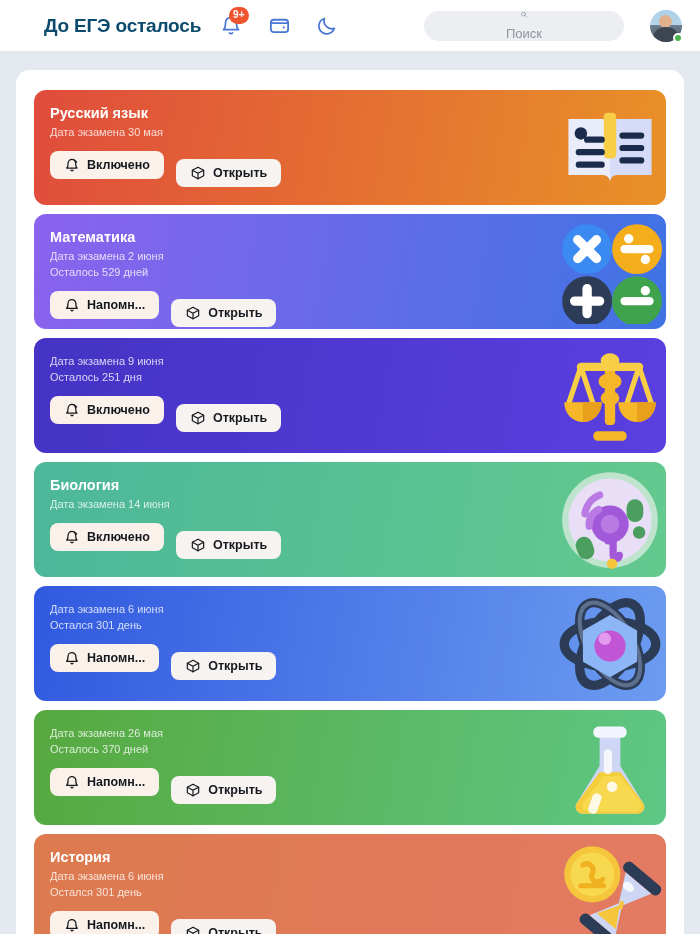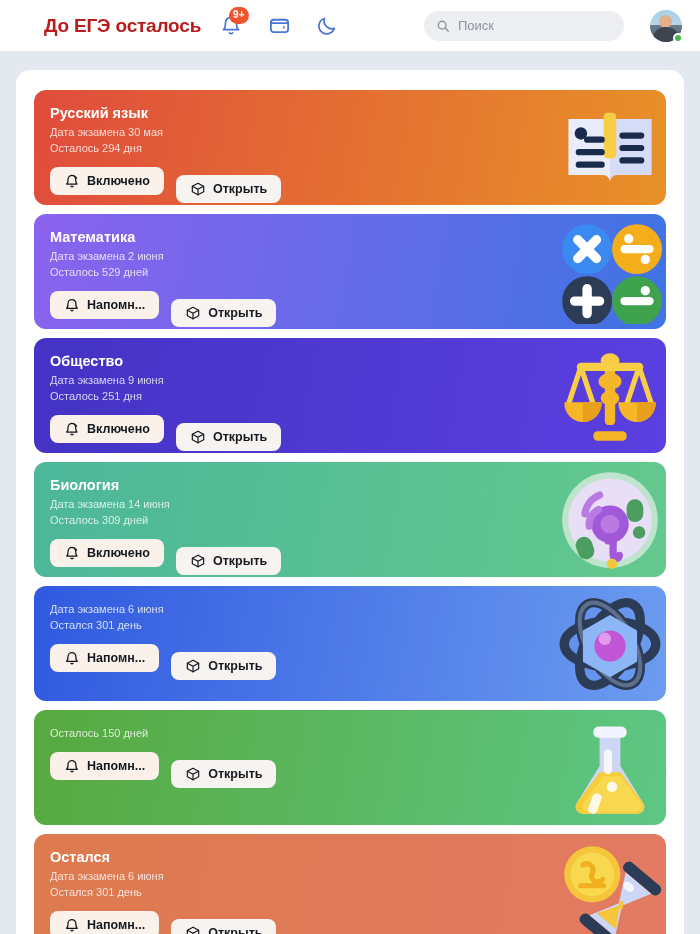--- a/index.html
+++ b/index.html
@@ -16,21 +16,21 @@
     height: 51px;
     background: #ffffff;
     display: flex;
     align-items: center;
     padding: 0 18px 0 44px;
     gap: 0;
   }
   .app-title {
     font-size: 19px;
     font-weight: bold;
-    color: #b91c1c;
+    color: #0c4a6e;
     letter-spacing: -0.2px;
     white-space: nowrap;
   }
   .topbar-icons {
     display: flex;
     align-items: center;
     gap: 24px;
     margin-left: 18px;
   }
   .ticon {
@@ -54,20 +54,21 @@
   }
   .search-box {
     margin-left: auto;
     width: 200px; height: 30px;
     background: #eceef2;
     border-radius: 15px;
     display: flex; align-items: center;
     padding: 0 12px;
     gap: 8px;
     cursor: text;
+    flex-direction: column;
   }
   .search-ph { color: #8e949e; font-size: 13px; }
   .avatar-wrap {
     position: relative;
     margin-left: 26px;
     width: 32px; height: 32px;
     cursor: pointer;
   }
   .avatar {
     width: 32px; height: 32px;
@@ -209,21 +210,20 @@
     <div class="avatar"></div>
     <div class="online-dot"></div>
   </div>
 </div>
 
 <div class="panel">
   <div class="cards" id="cards">
       <div class="card" style="background: linear-gradient(100deg, rgb(224, 76, 60) 0%, rgb(232, 145, 40) 100%);">
         <div class="card-title">Русский язык</div>
      <div class="card-sub">Дата экзамена 30 мая</div>
-     <div class="card-sub">Осталось 294 дня</div>
      <div class="card-actions">
        <button class="btn">
          <svg width="16" height="16" viewBox="0 0 24 24" fill="none" stroke="#15191f" stroke-width="1.9" stroke-linecap="round" stroke-linejoin="round">
               <path d="M17.5 9.6c0-3.3-2.5-5.9-5.7-5.9S6.1 6.3 6.1 9.6c0 5.6-2 7-2 7h15.4s-2-1.4-2-7"></path>
               <path d="M13.6 19.7a1.9 1.9 0 0 1-3.2 0"></path>
               <path d="M15.5 4.3l3.4 3.2"></path>
             </svg>
          <span>Включено</span>
        </button>
        <button class="btn btn-open">
@@ -284,21 +284,20 @@
             </g>
             <circle cx="76" cy="78" r="24" fill="#3fa34d"></circle>
             <g stroke="#fff" stroke-width="8" stroke-linecap="round">
               <path d="M64 78h24"></path>
             </g>
             <circle cx="84" cy="68" r="4.5" fill="#fff"></circle>
           </svg>
         </div>
       </div>
       <div class="card" style="background: linear-gradient(100deg, rgb(68, 51, 196) 0%, rgb(91, 63, 224) 100%);">
-        <div class="card-title">Общество</div>
      <div class="card-sub">Дата экзамена 9 июня</div>
      <div class="card-sub">Осталось 251 дня</div>
      <div class="card-actions">
        <button class="btn">
          <svg width="16" height="16" viewBox="0 0 24 24" fill="none" stroke="#15191f" stroke-width="1.9" stroke-linecap="round" stroke-linejoin="round">
               <path d="M17.5 9.6c0-3.3-2.5-5.9-5.7-5.9S6.1 6.3 6.1 9.6c0 5.6-2 7-2 7h15.4s-2-1.4-2-7"></path>
               <path d="M13.6 19.7a1.9 1.9 0 0 1-3.2 0"></path>
               <path d="M15.5 4.3l3.4 3.2"></path>
             </svg>
          <span>Включено</span>
@@ -325,21 +324,20 @@
             <ellipse cx="50" cy="16" rx="9" ry="7" fill="#f7ce45"></ellipse>
             <ellipse cx="50" cy="36" rx="11" ry="8" fill="#f5b627"></ellipse>
             <ellipse cx="50" cy="52" rx="9" ry="7" fill="#f5b627"></ellipse>
             <rect x="34" y="84" width="32" height="9" rx="4" fill="#f5b627"></rect>
           </svg>
         </div>
       </div>
       <div class="card" style="background: linear-gradient(100deg, rgb(76, 183, 154) 0%, rgb(99, 201, 141) 100%);">
         <div class="card-title">Биология</div>
      <div class="card-sub">Дата экзамена 14 июня</div>
-     <div class="card-sub">Осталось 309 дней</div>
      <div class="card-actions">
        <button class="btn">
          <svg width="16" height="16" viewBox="0 0 24 24" fill="none" stroke="#15191f" stroke-width="1.9" stroke-linecap="round" stroke-linejoin="round">
               <path d="M17.5 9.6c0-3.3-2.5-5.9-5.7-5.9S6.1 6.3 6.1 9.6c0 5.6-2 7-2 7h15.4s-2-1.4-2-7"></path>
               <path d="M13.6 19.7a1.9 1.9 0 0 1-3.2 0"></path>
               <path d="M15.5 4.3l3.4 3.2"></path>
             </svg>
          <span>Включено</span>
        </button>
        <button class="btn btn-open">
@@ -397,21 +395,22 @@
             <g fill="none" stroke="#5c6f8c" stroke-width="4">
               <ellipse cx="50" cy="50" rx="44" ry="22" transform="rotate(60 50 50)"></ellipse>
             </g>
             <path d="M50 22 76 37v30L50 82 24 67V37z" fill="#8cb6f5"></path>
             <circle cx="50" cy="52" r="15" fill="#c255d6"></circle>
             <circle cx="45" cy="45" r="6" fill="#e29aed"></circle>
           </svg>
         </div>
       </div>
       <div class="card" style="background: linear-gradient(100deg, rgb(87, 169, 63) 0%, rgb(94, 199, 133) 100%);">
-     <div class="card-sub">Осталось 150 дней</div>
+     <div class="card-sub">Дата экзамена 26 мая</div>
+     <div class="card-sub">Осталось 370 дней</div>
      <div class="card-actions">
        <button class="btn">
          <svg width="16" height="16" viewBox="0 0 24 24" fill="none" stroke="#15191f" stroke-width="1.9" stroke-linecap="round" stroke-linejoin="round">
               <path d="M17.8 9.8a5.9 5.9 0 1 0-11.8 0c0 5.8-2.1 7.2-2.1 7.2h16S17.8 15.6 17.8 9.8"></path>
               <path d="M13.6 19.8a1.9 1.9 0 0 1-3.2 0"></path>
             </svg>
          <span>Напомн...</span>
        </button>
        <button class="btn btn-open">
          <svg width="16" height="16" viewBox="0 0 24 24" fill="none" stroke="#15191f" stroke-width="1.8" stroke-linecap="round" stroke-linejoin="round">
@@ -427,21 +426,21 @@
             <path d="M40 54h20l22 30c3 5-1 10-6 10H24c-5 0-9-5-6-10z" fill="#f5cd3a"></path>
             <path d="M44 58h16l20 26c2 4-1 8-5 8H29c-4 0-7-4-5-8z" fill="#f7d84f"></path>
             <rect x="34" y="10" width="32" height="11" rx="5" fill="#f2f5fd"></rect>
             <rect x="44" y="32" width="8" height="24" rx="4" fill="#fff" opacity=".8"></rect>
             <circle cx="52" cy="68" r="5" fill="#fff" opacity=".85"></circle>
             <rect x="31" y="74" width="9" height="20" rx="4" fill="#fff" opacity=".85" transform="rotate(20 35 84)"></rect>
           </svg>
         </div>
       </div>
       <div class="card" style="background: linear-gradient(100deg, rgb(221, 122, 78) 0%, rgb(227, 122, 99) 100%);">
-        <div class="card-title">Остался</div>
+        <div class="card-title">История</div>
      <div class="card-sub">Дата экзамена 6 июня</div>
      <div class="card-sub">Остался 301 день</div>
      <div class="card-actions">
        <button class="btn">
          <svg width="16" height="16" viewBox="0 0 24 24" fill="none" stroke="#15191f" stroke-width="1.9" stroke-linecap="round" stroke-linejoin="round">
               <path d="M17.8 9.8a5.9 5.9 0 1 0-11.8 0c0 5.8-2.1 7.2-2.1 7.2h16S17.8 15.6 17.8 9.8"></path>
               <path d="M13.6 19.8a1.9 1.9 0 0 1-3.2 0"></path>
             </svg>
          <span>Напомн...</span>
        </button>

